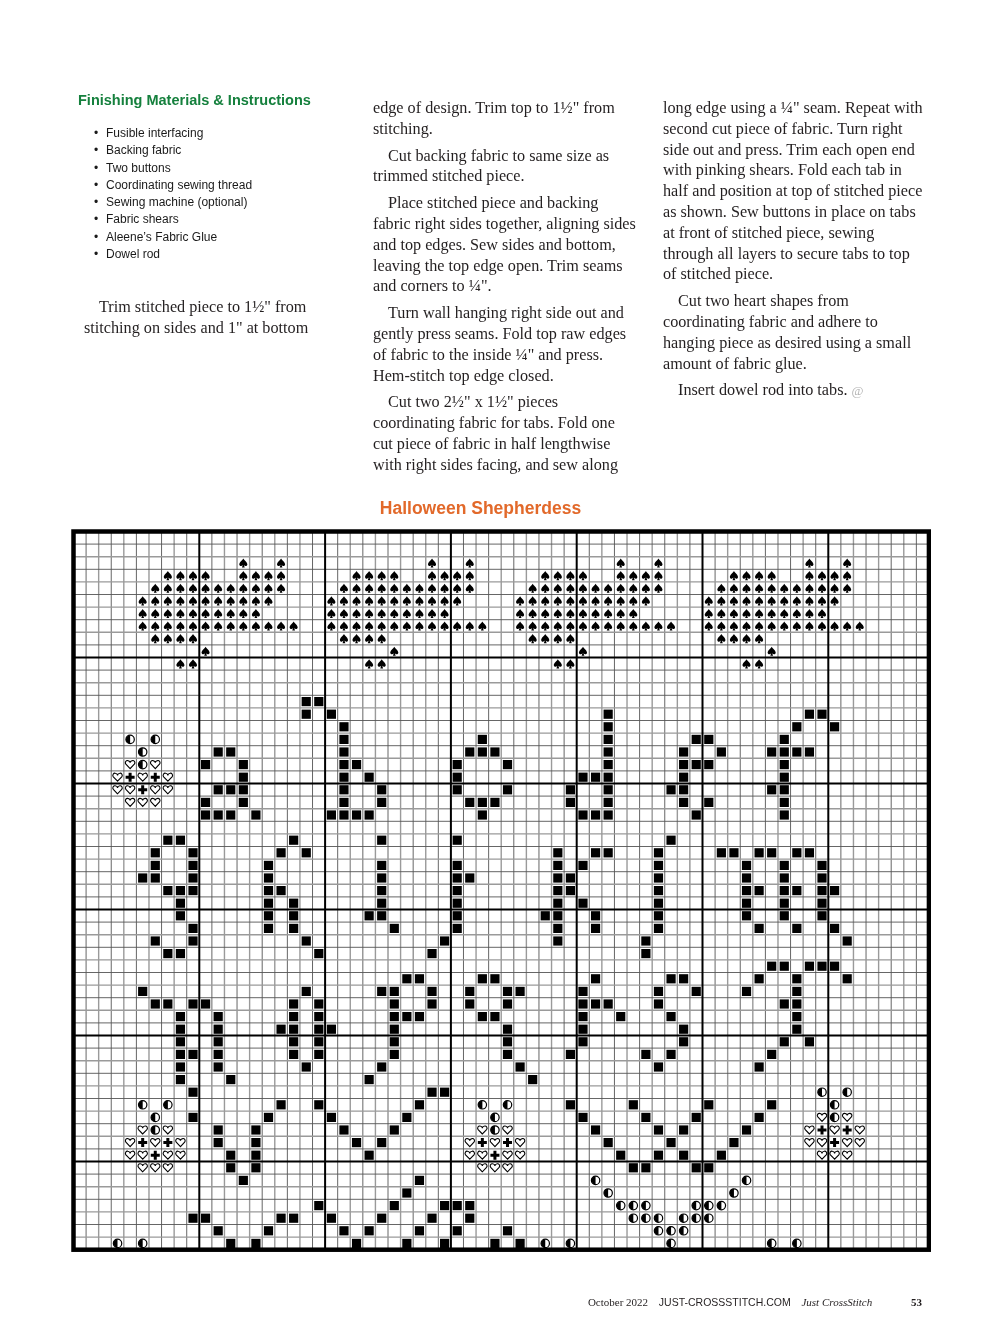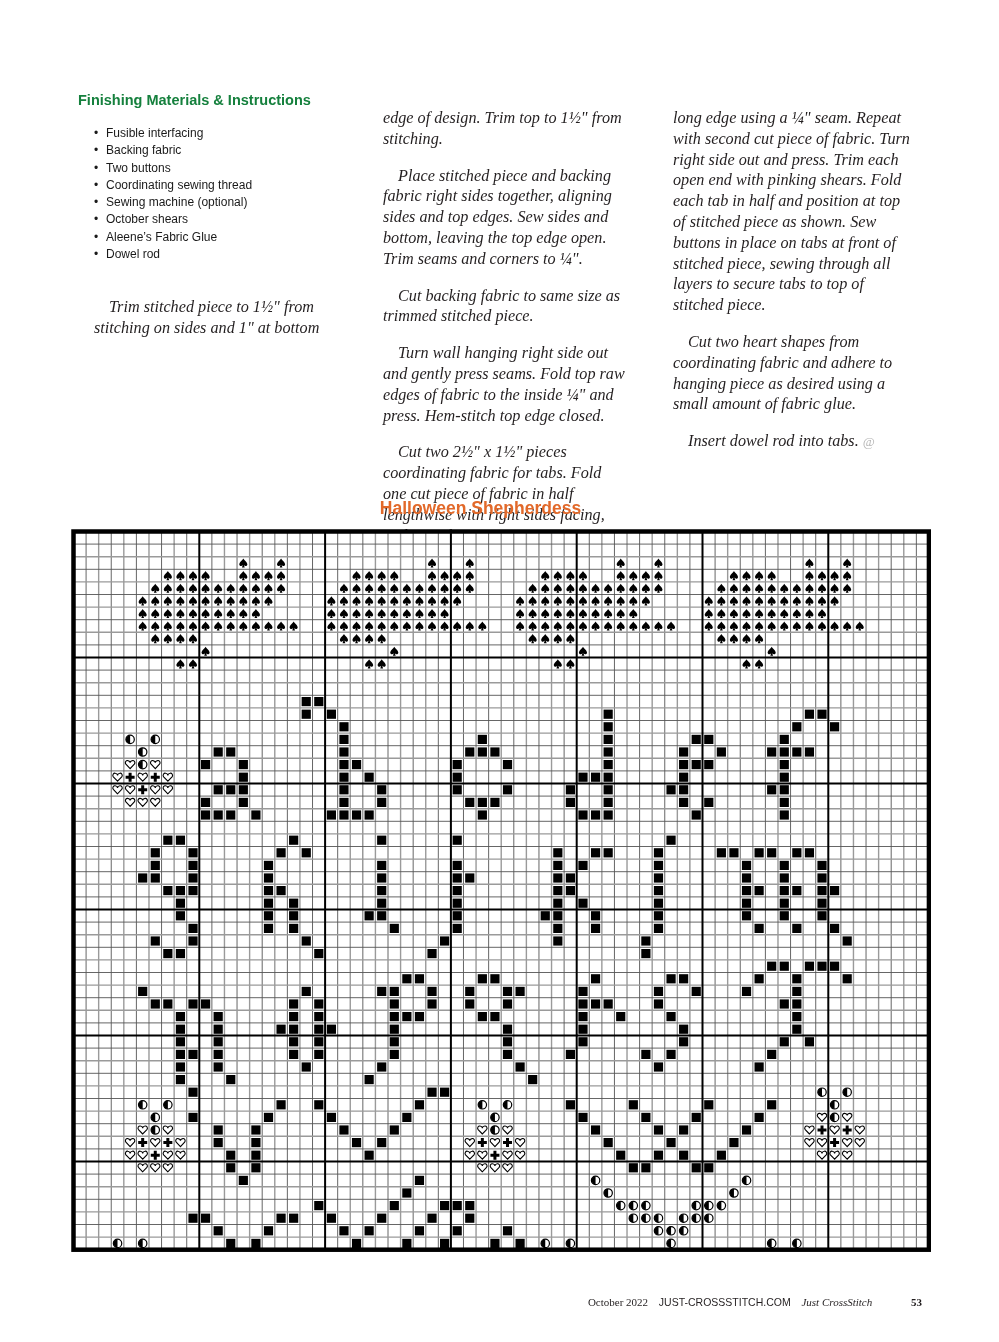--- a/index.html
+++ b/index.html
@@ -5,21 +5,21 @@
   html, body { margin:0; padding:0; background:#ffffff; }
   body { width:999px; height:1342px; position:relative; overflow:hidden; }
   .col { position:absolute; top:92px; width:280px; font-family:"Liberation Serif", "DejaVu Serif", serif; font-size:16.2px; line-height:20.8px; color:#231f20; }
   #col1 { left:78px; }
   #col2 { left:367px; width:275px; }
   #col3 { left:657px; width:275px; }
   .mat-title { font-family:"Liberation Sans","DejaVu Sans",sans-serif; font-weight:bold; color:#15803d; font-size:14.5px; line-height:17px; margin:0; }
   .mat-list { list-style:none; margin:16px; padding:0; font-family:"Liberation Sans","DejaVu Sans",sans-serif; font-size:12px; line-height:17.3px; color:#1a1a1a; }
   .mat-list li { position:relative; padding-left:12px; }
   .mat-list li::before { content:"•"; position:absolute; left:0; top:0; }
-  .p { margin:16px; text-indent:15px;font-style:italic; }
+  .p { margin:6px; text-indent:15px; }
   .p.noindent { text-indent:0; }
   #col1 .paras { margin-top:34px; }
   .end-mark { color:#b5b5b5; font-size:13px; }
   #chart-title { position:absolute; top:498px; left:0; width:961px; text-align:center; font-family:"Liberation Sans","DejaVu Sans",sans-serif; font-weight:bold; color:#e2692a; font-size:17.5px; }
   #chart-wrap { position:absolute; left:71px; top:529px; }
   #footer { position:absolute; top:1296px; right:77px; font-size:11px; color:#231f20; font-family:"Liberation Serif","DejaVu Serif",serif; white-space:nowrap; }
   #footer .site { font-family:"Liberation Sans","DejaVu Sans",sans-serif; margin:0 8px; font-size:10.5px; }
   #footer .mag { font-style:italic; margin-right:12px; }
   #footer .page { font-weight:bold;padding-left:24px; }
 </style>
@@ -27,33 +27,33 @@
 <body>
 
 <div id="col1" class="col">
   <h3 class="mat-title">Finishing Materials &amp; Instructions</h3>
   <ul class="mat-list">
     <li>Fusible interfacing</li>
     <li>Backing fabric</li>
     <li>Two buttons</li>
     <li>Coordinating sewing thread</li>
     <li>Sewing machine (optional)</li>
-    <li>October shears</li>
+    <li>Fabric shears</li>
     <li>Aleene’s Fabric Glue</li>
     <li>Dowel rod</li>
   </ul>
   <div class="paras">
     <p class="p">Trim stitched piece to 1½" from stitching on sides and 1" at bottom</p>
   </div>
 </div>
 
 <div id="col2" class="col">
   <p class="p noindent">edge of design. Trim top to 1½" from stitching.</p>
+  <p class="p">Cut backing fabric to same size as trimmed stitched piece.</p>
   <p class="p">Place stitched piece and backing fabric right sides together, aligning sides and top edges. Sew sides and bottom, leaving the top edge open. Trim seams and corners to ¼".</p>
-  <p class="p">Cut backing fabric to same size as trimmed stitched piece.</p>
   <p class="p">Turn wall hanging right side out and gently press seams. Fold top raw edges of fabric to the inside ¼" and press. Hem-stitch top edge closed.</p>
   <p class="p">Cut two 2½" x 1½" pieces coordinating fabric for tabs. Fold one cut piece of fabric in half lengthwise with right sides facing, and sew along</p>
 </div>
 
 <div id="col3" class="col">
   <p class="p noindent">long edge using a ¼" seam. Repeat with second cut piece of fabric. Turn right side out and press. Trim each open end with pinking shears. Fold each tab in half and position at top of stitched piece as shown. Sew buttons in place on tabs at front of stitched piece, sewing through all layers to secure tabs to top of stitched piece.</p>
   <p class="p">Cut two heart shapes from coordinating fabric and adhere to hanging piece as desired using a small amount of fabric glue.</p>
   <p class="p"><span>Insert dowel rod into tabs.</span> <span class="end-mark">@</span></p>
 </div>
 

